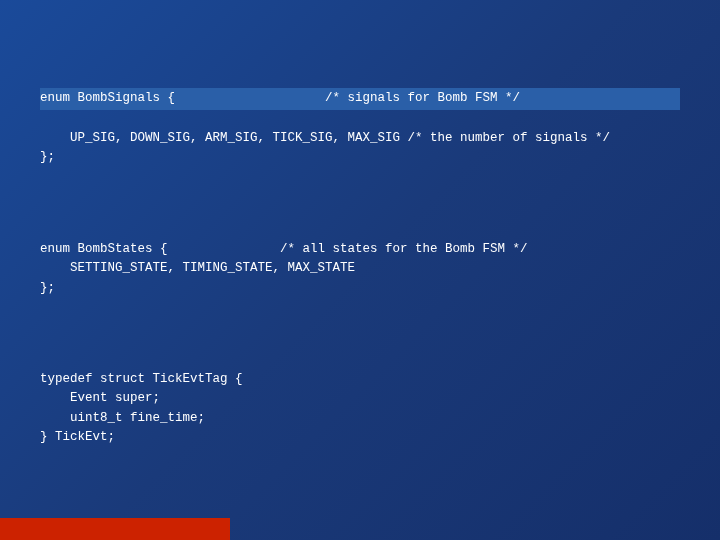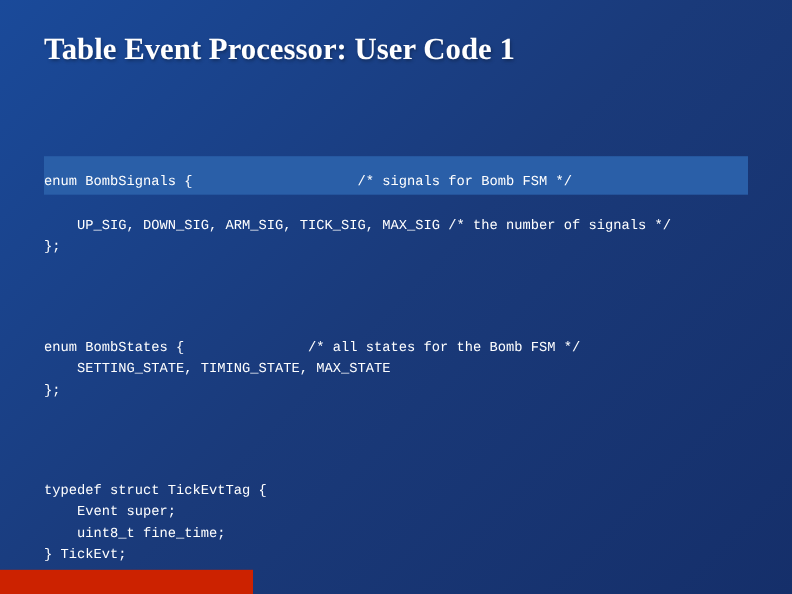--- a/index.html
+++ b/index.html
@@ -40,39 +40,38 @@
       line-height: 1.55;
       white-space: pre;
     }
 
     .code-section {
       margin-bottom: 14px;
     }
 
     .enum-line1 {
       background-color: #2a5fa8;
-      padding: 14px 4px 1px 0;
+      padding: 1px 4px 1px 0;
       display: block;
     }
 
     .bottom-bar {
       position: absolute;
       bottom: 0;
       left: 0;
       width: 230px;
       height: 22px;
       background-color: #cc2200;
     }
   </style>
 </head>
 <body>
 
 <div class="slide">
 
-  <div class="title">Table Event Processor: User Code 1</div>
 
   <div class="code-block">
 
     <div class="code-section"><span class="enum-line1">enum BombSignals {                    /* signals for Bomb FSM */</span>
     UP_SIG, DOWN_SIG, ARM_SIG, TICK_SIG, MAX_SIG /* the number of signals */
 };
 </div>
 
     <div class="code-section">enum BombStates {               /* all states for the Bomb FSM */
     SETTING_STATE, TIMING_STATE, MAX_STATE

